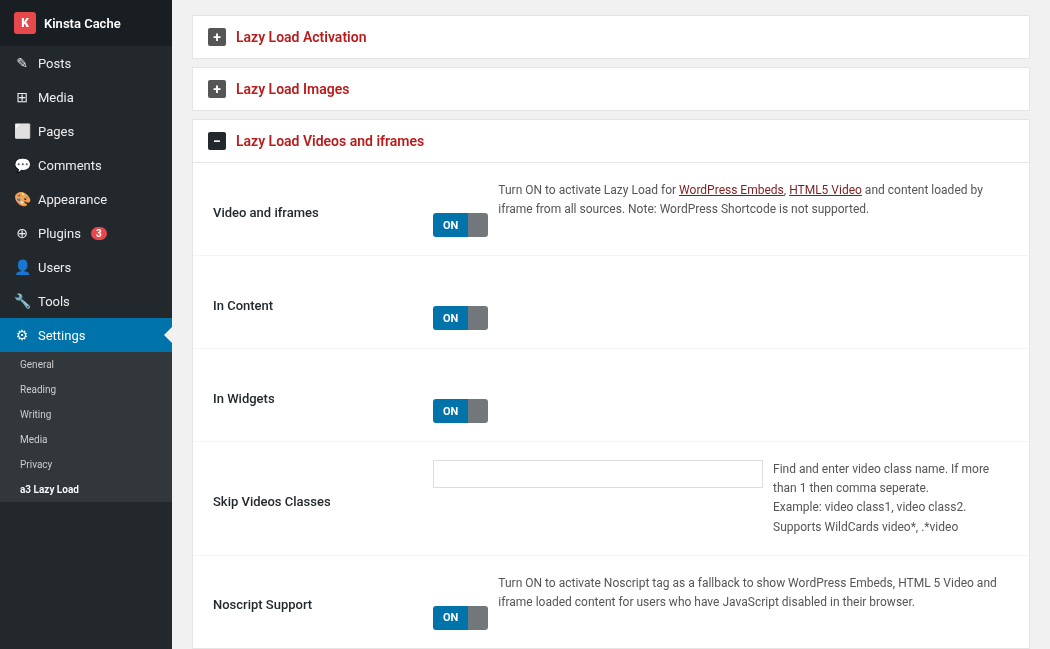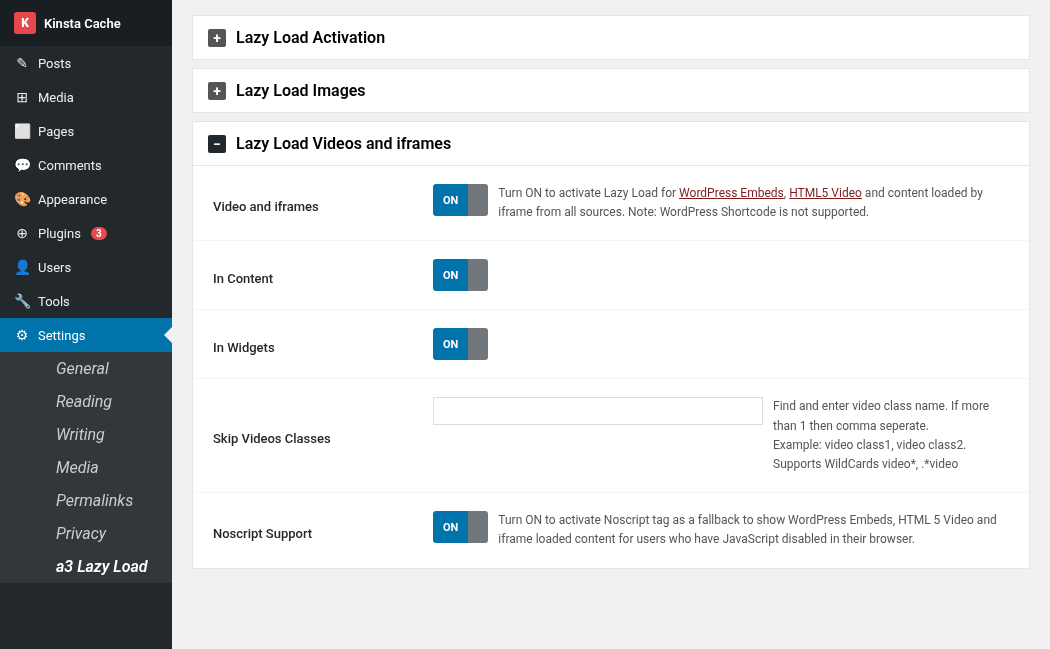--- a/index.html
+++ b/index.html
@@ -46,25 +46,24 @@
       background: #e8474c;
       color: #fff;
       font-size: 10px;
       font-weight: 700;
       border-radius: 10px;
       padding: 1px 5px;
       margin-left: 2px;
     }
     .sidebar-submenu { background: #32373c; }
     .sidebar-submenu .sub-item {
-      padding: 7px 14px 7px 56px;
+      padding: 7px 14px 7px 20px;
       color: #ccc;
       cursor: pointer;
-      font-size: 16px;
-      font-style: italic;
+      font-size: 10px;
     }
     .sidebar-submenu .sub-item.active { color: #ffffff; font-weight: 600; }
     .sidebar-active-indicator {
       position: relative;
     }
     .sidebar-active-indicator::after {
       content: '';
       position: absolute;
       right: 0;
       top: 50%;
@@ -102,23 +101,23 @@
       background: #555;
       border-radius: 2px;
       display: flex; align-items: center; justify-content: center;
       color: #fff;
       font-size: 14px;
       font-weight: 700;
       flex-shrink: 0;
     }
     .section-toggle.expanded { background: #23282d; }
     .section-title {
-      font-size: 16px;
+      font-size: 14px;
       font-weight: 600;
-      color: #000000;
+      color: #b91c1c;
     }
 
     
     .section-body {
       border-top: 1px solid #e5e5e5;
       padding: 0;
     }
     .setting-row {
       display: flex;
       align-items: center;
@@ -140,22 +139,23 @@
       gap: 10px;
       flex: 1;
     }
 
     
     .toggle {
       display: flex;
       border-radius: 3px;
       overflow: hidden;
       flex-shrink: 0;
-      height: 32px;
+      height: 24px;
       cursor: pointer;
+      margin-top: 32px;
     }
     .toggle-on {
       background: #0073aa;
       color: #fff;
       padding: 0 10px;
       display: flex;
       align-items: center;
       font-size: 11px;
       font-weight: 700;
     }
@@ -231,21 +231,20 @@
   <div class="sidebar-item active sidebar-active-indicator">
     <span class="icon">⚙</span>
     <span>Settings</span>
   </div>
 
   <div class="sidebar-submenu">
     <div class="sub-item">General</div>
     <div class="sub-item">Reading</div>
     <div class="sub-item">Writing</div>
     <div class="sub-item">Media</div>
-    <div class="sub-item">Permalinks</div>
     <div class="sub-item">Privacy</div>
     <div class="sub-item active">a3 Lazy Load</div>
   </div>
 </div>
 
 <div id="main">
 
   <div class="section">
     <div class="section-header">
       <div class="section-toggle">

